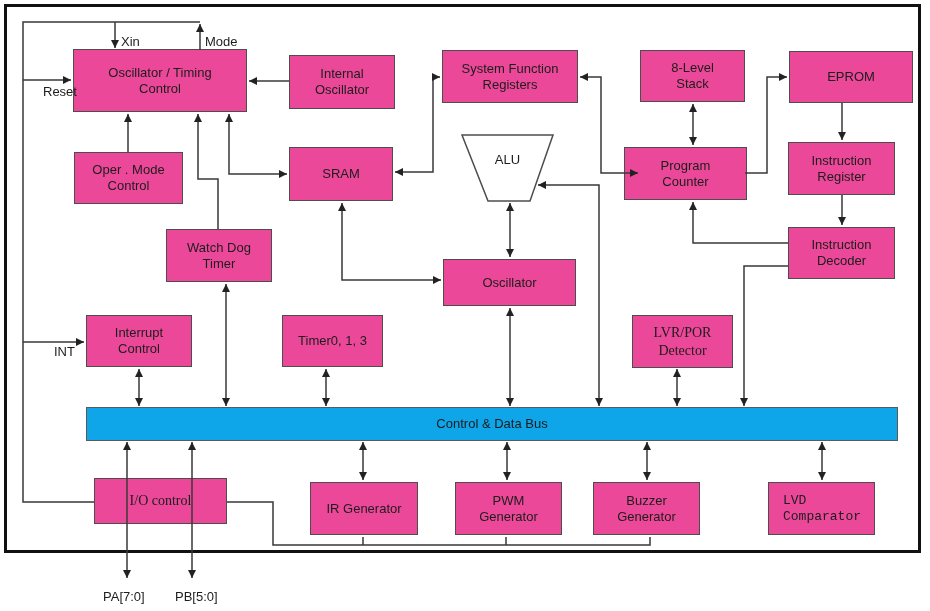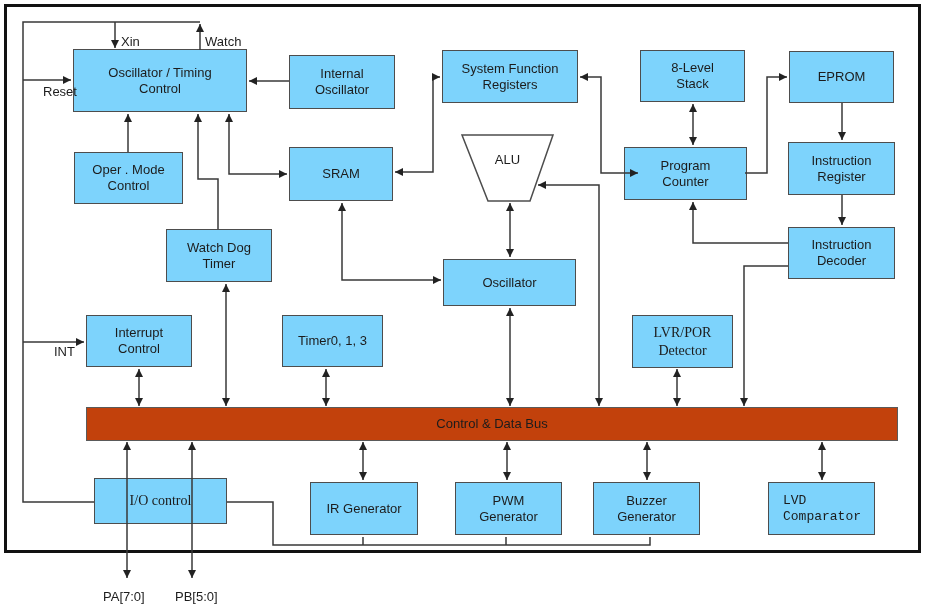--- a/index.html
+++ b/index.html
@@ -1,24 +1,24 @@
 <!DOCTYPE html>
 <html><head>
 <meta charset="utf-8">
 <style>
   html,body{margin:0;padding:0;background:#fff;}
   .stage{position:relative;width:930px;height:611px;background:#ffffff;
          font-family:"Liberation Sans", sans-serif;color:#1c1c1c;overflow:hidden;}
   .frame{position:absolute;left:4px;top:4px;width:917px;height:549px;
          border:3px solid #111;box-sizing:border-box;z-index:1;}
-  .node{position:absolute;box-sizing:border-box;border:1.5px solid #4d4d4d;background:#7dd3fc;
+  .node{position:absolute;box-sizing:border-box;border:1.5px solid #4d4d4d;background:#ec4899;
         display:flex;align-items:center;justify-content:center;text-align:center;
         font-size:13px;line-height:1.22;z-index:2;}
   .node .nl{white-space:pre-line;}
-  .node.bus{background:#c2410c;border:1px solid #5a5a5a;z-index:2;}
+  .node.bus{background:#0ea5e9;border:1px solid #5a5a5a;z-index:2;}
   .node.serif{font-family:"Liberation Serif", serif;font-size:14px;}
   .node.leftalign{justify-content:flex-start;text-align:left;padding-left:14px;font-family:Liberation Mono, monospace;}
   .pin-label{position:absolute;font-size:13px;white-space:nowrap;z-index:6;}
   .alu-label{position:absolute;left:462px;top:152px;width:91px;text-align:center;
              font-size:13px;z-index:6;}
   .svg-layer{position:absolute;left:0;top:0;z-index:5;pointer-events:none;}
   .c{fill:none;stroke:#383838;stroke-width:1.5;}
   .shape{fill:#ffffff;stroke:#4d4d4d;stroke-width:1.5;}
 </style>
 </head>
@@ -37,21 +37,21 @@
 Oscillator</span>
     </div>
   <div class="node" style="left:442px;top:50px;width:136px;height:53px">
       <span class="nl">System Function
 Registers</span>
     </div>
   <div class="node" style="left:640px;top:50px;width:105px;height:52px">
       <span class="nl">8-Level
 Stack</span>
     </div>
-  <div class="node" style="left:789px;top:51px;width:105px;height:52px">
+  <div class="node" style="left:789px;top:51px;width:124px;height:52px">
       <span class="nl">EPROM</span>
     </div>
 
   <div class="node" style="left:74px;top:152px;width:109px;height:52px">
       <span class="nl">Oper . Mode
 Control</span>
     </div>
   <div class="node" style="left:289px;top:147px;width:104px;height:54px">
       <span class="nl">SRAM</span>
     </div>
@@ -107,21 +107,21 @@
 Generator</span>
     </div>
   <div class="node leftalign" style="left:768px;top:482px;width:107px;height:53px">
       <span class="nl">LVD
 Comparator</span>
     </div>
 
   <div class="alu-label">ALU</div>
 
   <div class="pin-label" style="left:121px;top:34px">Xin</div>
-  <div class="pin-label" style="left:205px;top:34px">Watch</div>
+  <div class="pin-label" style="left:205px;top:34px">Mode</div>
   <div class="pin-label" style="left:43px;top:84px">Reset</div>
   <div class="pin-label" style="left:54px;top:344px">INT</div>
   <div class="pin-label" style="left:103px;top:589px">PA[7:0]</div>
   <div class="pin-label" style="left:175px;top:589px">PB[5:0]</div>
 
   <svg class="svg-layer" width="930" height="611" viewBox="0 0 930 611">
     <defs>
       <marker id="ah" markerUnits="userSpaceOnUse" markerWidth="10" markerHeight="10" refX="8.5" refY="4.5" orient="auto-start-reverse">
         <path d="M0.5,0.5 L8.5,4.5 L0.5,8.5 Z" fill="#222"></path>
       </marker>

